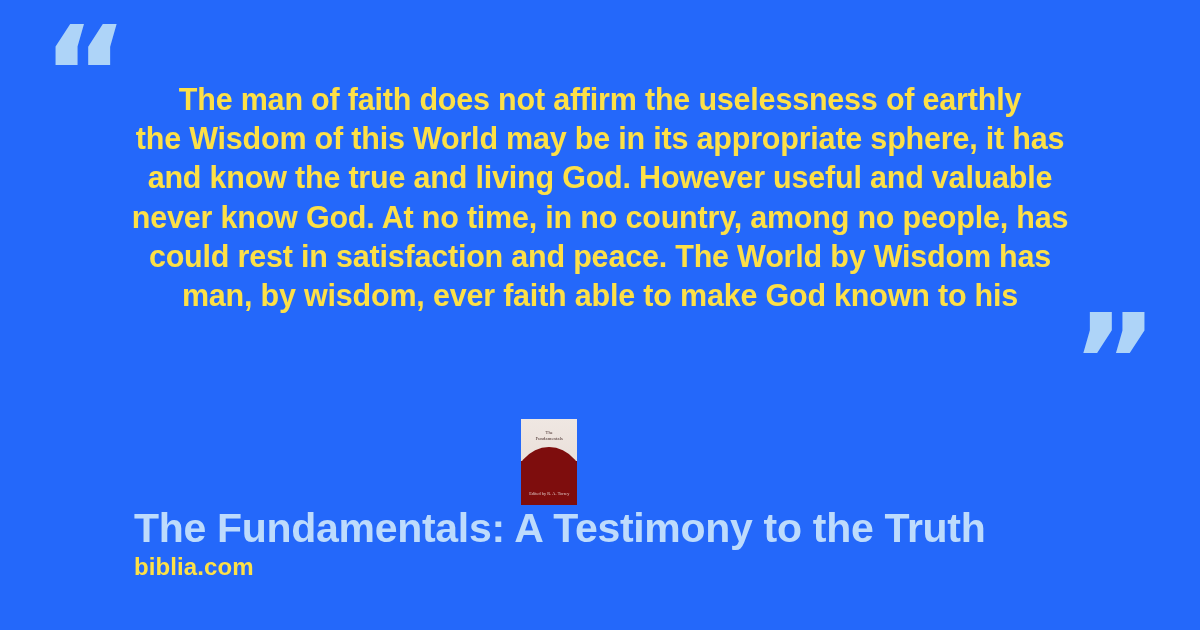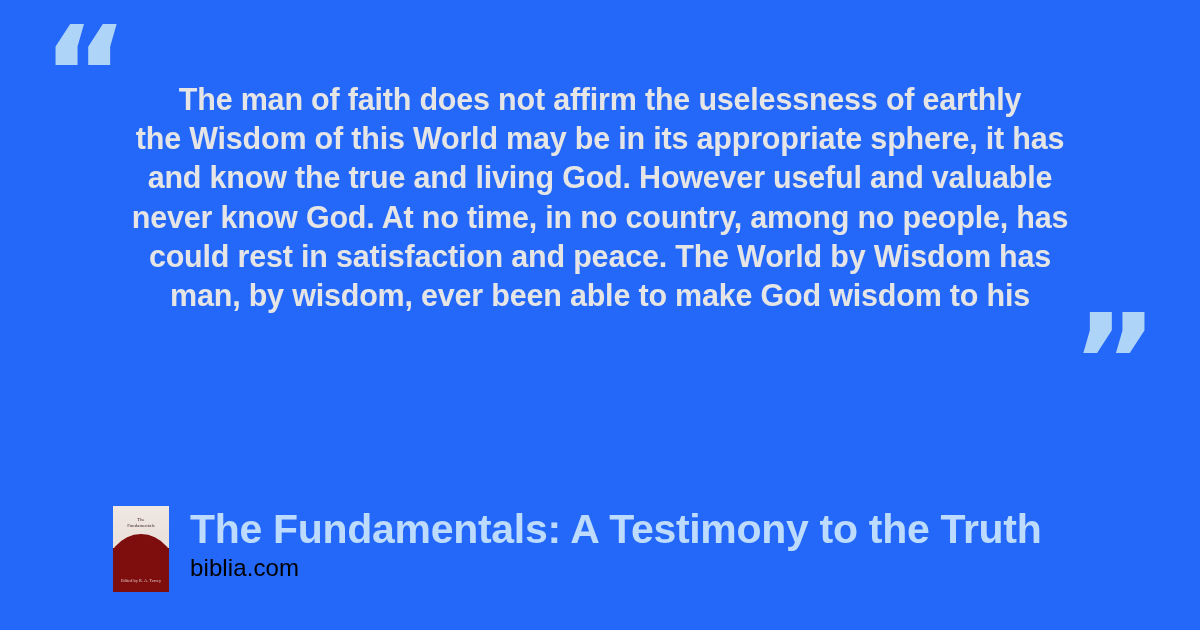--- a/index.html
+++ b/index.html
@@ -45,36 +45,37 @@
 
   
   .quote-body {
     position: absolute;
     left: 100px;
     top: 80px;
     width: 1000px;
     text-align: center;
   }
   .quote-line {
-    color: #e5e5e5;
+    color: #fde047;
     font-family: "Liberation Sans Narrow", "Liberation Sans", sans-serif;
     font-weight: 700;
     font-size: 30.5px;
     line-height: 39.2px;
     letter-spacing: -0.2px;
     white-space: nowrap;
   }
 
   
   .footer {
     position: absolute;
     left: 113px;
-    bottom: 38px;
+    bottom: 46px;
     display: flex;
-    align-items: flex-start;
+    align-items: center;
+    flex-direction: column;
   }
 
   
   .book-cover {
     position: relative;
     width: 56px;
     height: 86px;
     flex: 0 0 auto;
     background: #7E0D0D;
     overflow: hidden;
@@ -124,23 +125,23 @@
   .footer-title {
     color: #BDDBFC;
     font-family: "Liberation Sans Narrow", "Liberation Sans", sans-serif;
     font-weight: 700;
     font-size: 41px;
     line-height: 46px;
     letter-spacing: -0.3px;
     white-space: nowrap;
   }
   .footer-site {
-    color: #000000;
+    color: #fde047;
     font-family: "Liberation Sans Narrow", "Liberation Sans", sans-serif;
-    font-weight: 400;
+    font-weight: 700;
     font-size: 24px;
     line-height: 30px;
     letter-spacing: 0.1px;
     margin-top: 1px;
     white-space: nowrap;
   }
 </style>
 </head>
 <body>
 
@@ -149,21 +150,21 @@
   <div class="quote-mark quote-open">“</div>
 
   <div class="quote-mark quote-close">”</div>
 
   <div class="quote-body">
     <div class="quote-line">The man of faith does not affirm the uselessness of earthly</div>
     <div class="quote-line">the Wisdom of this World may be in its appropriate sphere, it has</div>
     <div class="quote-line">and know the true and living God. However useful and valuable</div>
     <div class="quote-line">never know God. At no time, in no country, among no people, has</div>
     <div class="quote-line">could rest in satisfaction and peace. The World by Wisdom has</div>
-    <div class="quote-line">man, by wisdom, ever been able to make God wisdom to his</div>
+    <div class="quote-line">man, by wisdom, ever faith able to make God known to his</div>
   </div>
 
   <div class="footer">
 
     <div class="book-cover">
       <div class="book-top"></div>
       <div class="book-arc"></div>
       <div class="book-title-top">
         <div>The</div>
         <div>Fundamentals</div>

